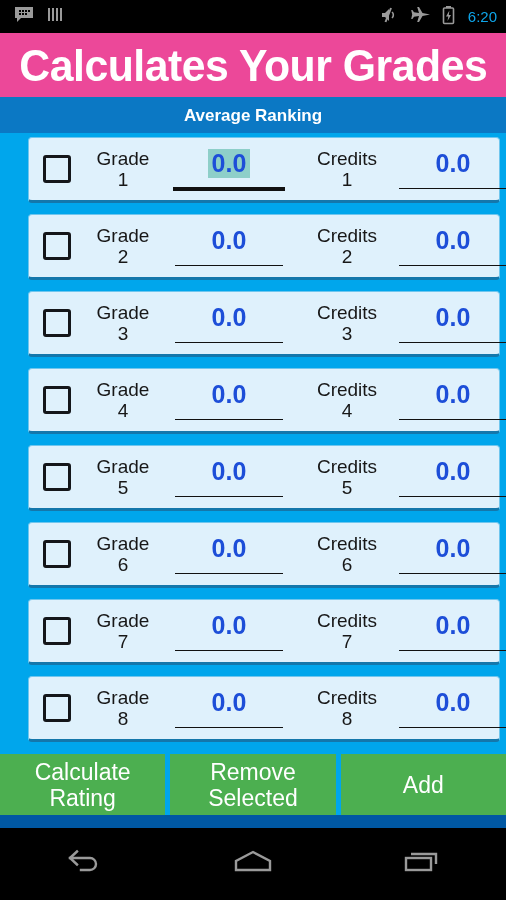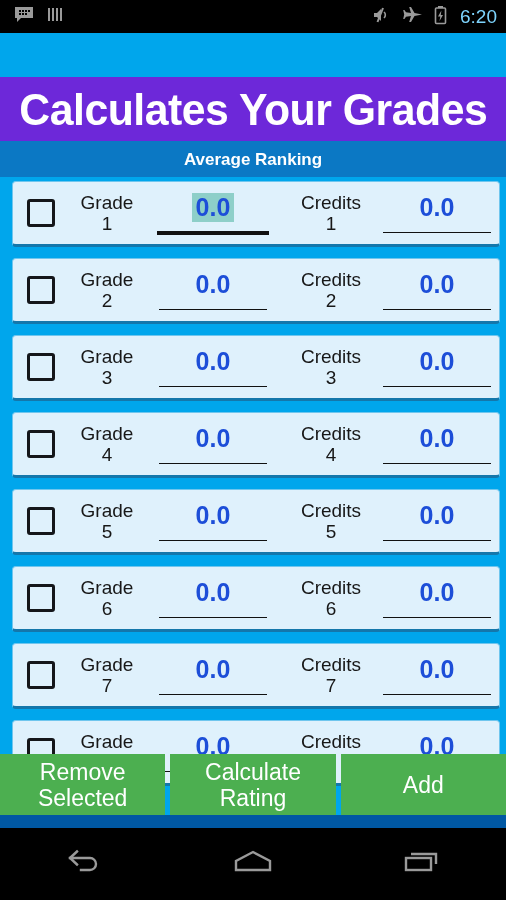--- a/index.html
+++ b/index.html
@@ -34,37 +34,36 @@
     gap: 13px;
   }
   .status-right {
     margin-left: auto;
     display: flex;
     align-items: center;
     gap: 11px;
   }
   .status-icon { display: block; }
   .clock {
-    color: #7dd3fc;
-    font-size: 19px;
+    color: #0ea5e9;
+    font-size: 15px;
     letter-spacing: 0px;
     line-height: 1;
     padding-left: 2px;
     font-family: "Liberation Sans", sans-serif;
   }
 
   
   .titlebar {
     height: 64px;
-    background: #6d28d9;
+    background: #ec4899;
     display: flex;
     align-items: center;
     justify-content: center;
     overflow: hidden;
-    margin-top: 44px;
   }
   .title-text {
     color: #ffffff;
     font-size: 45px;
     font-weight: bold;
     line-height: 1;
     white-space: nowrap;
     transform: scaleX(0.95);
     letter-spacing: -0.5px;
   }
@@ -81,20 +80,21 @@
     color: #ffffff;
     font-size: 17px;
     font-weight: bold;
     line-height: 1;
   }
 
   
   .rows {
     padding: 4px 6px 0 12px;
     box-sizing: border-box;
+    margin-left: 16px;
   }
   .grade-row {
     position: relative;
     height: 66px;
     margin-bottom: 11px;
     background: #dff1fc;
     border: 1px solid #6fc6ee;
     border-bottom: 3px solid #1477ab;
     border-radius: 4px;
     box-sizing: border-box;
@@ -409,26 +409,26 @@
         <div class="spacer-sm"></div>
         <div class="field">
           <span class="val">0.0</span>
           <span class="rule"></span>
         </div>
       </div>
     </div>
 
   <div class="buttonbar" id="buttons-container">
       <div class="btn">
+        <span>Calculate</span>
+        <span class="b2">Rating</span>
+      </div>
+      <div class="btn">
         <span>Remove</span>
         <span class="b2">Selected</span>
-      </div>
-      <div class="btn">
-        <span>Calculate</span>
-        <span class="b2">Rating</span>
       </div>
       <div class="btn">
         <span>Add</span>
       </div>
     </div>
 
   <div class="bottomstrip"></div>
 
   <div class="navbar">
     <div class="nav-btn">

